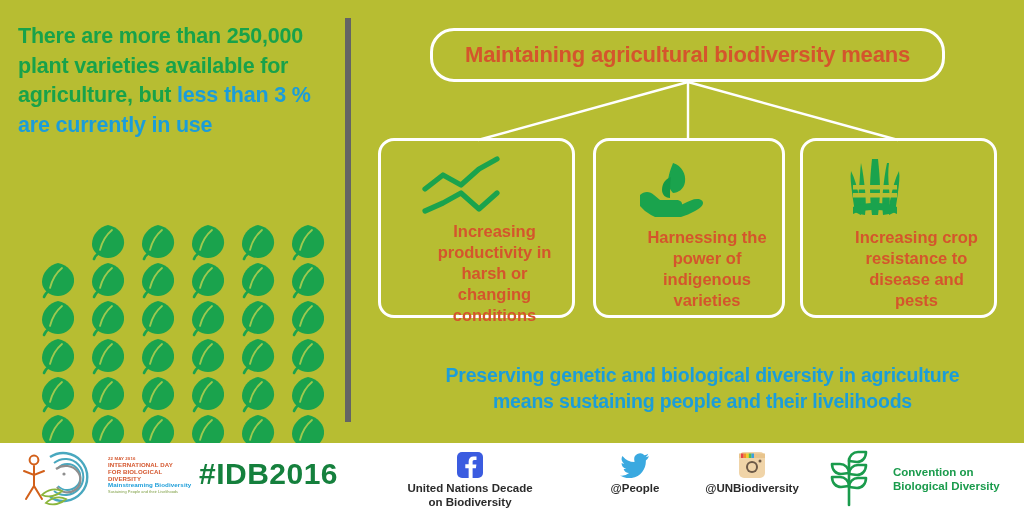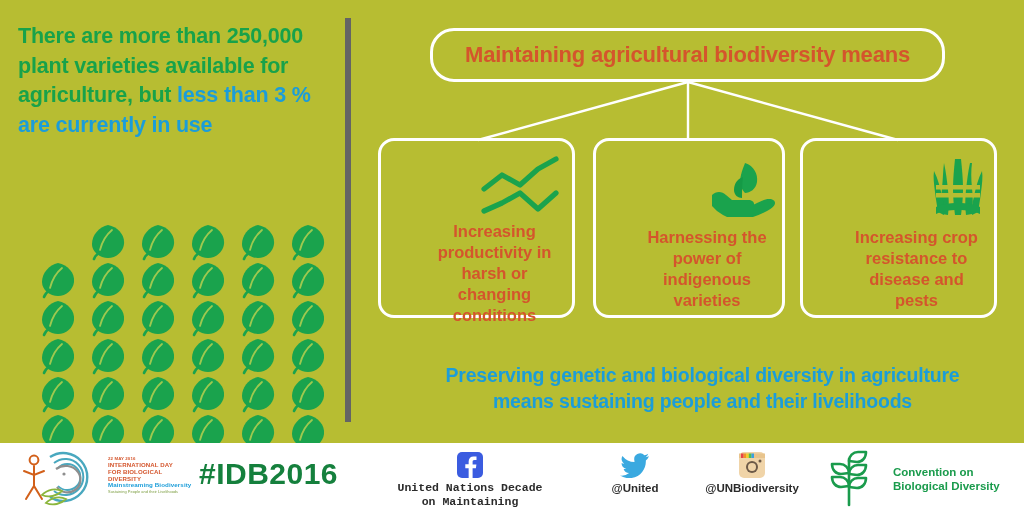--- a/index.html
+++ b/index.html
@@ -52,21 +52,21 @@
   }
 
   
   .connectors{position:absolute;left:370px;top:80px;width:650px;height:62px;}
 
   
   .card{
     position:absolute;top:138px;
     border:3px solid #ffffff;border-radius:16px;
     box-sizing:border-box;
-    display:flex;flex-direction:column;align-items:flex-end;
+    display:flex;flex-direction:column;align-items:flex-start;
     padding-top:14px;
     padding-left:36px;
   }
   .card1{left:378px;width:197px;height:180px;}
   .card2{left:593px;width:192px;height:180px;}
   .card3{left:800px;width:197px;height:180px;}
   .card .cardicon{height:62px;display:flex;align-items:center;justify-content:center;}
   .card .cardtext{
     color:#d4552c;font-size:16.5px;font-weight:bold;line-height:1.28;
     text-align:center;padding:0 10px;margin-top:6px;
@@ -102,21 +102,21 @@
   .hashtag{
     left:186px;top:14px;width:165px;text-align:center;
     color:#15803d;font-size:30px;font-weight:bold;letter-spacing:.5px;
   }
 
   .social{display:flex;flex-direction:column;align-items:center;}
   .social .lbl{
     color:#2b2b2b;font-size:11.5px;font-weight:bold;text-align:center;
     line-height:1.22;margin-top:3px;
   }
-  .fb{left:370px;top:9px;width:200px;font-family:Liberation Mono, monospace;}
+  .fb{left:370px;top:9px;width:200px;}
   .tw{left:560px;top:9px;width:150px;}
   .ig{left:672px;top:9px;width:160px;}
 
   .cbdlogo{left:815px;top:6px;width:200px;height:58px;}
   .cbdlogo .cbdtext{
     position:absolute;left:78px;top:16px;
     color:#1a9b4c;font-size:11.5px;font-weight:bold;line-height:1.25;
   }
 </style>
 </head>
@@ -461,30 +461,30 @@
 
     <div class="fitem hashtag">#IDB2016</div>
 
     <div class="fitem fb social">
       <svg width="26" height="26" viewBox="0 0 26 26">
         <rect x="0" y="0" width="26" height="26" rx="5" fill="#3b5ce0"></rect>
         <path d="M15.6 26V16.2h3.3l.5-3.8h-3.8V9.9c0-1.1.3-1.9 1.9-1.9h2V4.6c-.35-.05-1.55-.15-2.95-.15-2.9 0-4.9 1.8-4.9 5.05v2.85H8.3v3.8h3.35V26z" fill="#ffffff"></path>
       </svg>
       <div class="lbl">
         <div>United Nations Decade</div>
-        <div>on Maintaining</div>
+        <div>on Biodiversity</div>
       </div>
     </div>
 
     <div class="fitem tw social">
       <svg width="30" height="26" viewBox="0 0 30 26">
         <path d="M29 4.2c-1.05.47-2.2.78-3.4.93a5.9 5.9 0 0 0 2.6-3.27 11.8 11.8 0 0 1-3.75 1.43A5.9 5.9 0 0 0 14.4 8.7c0 .47.05.92.15 1.35A16.75 16.75 0 0 1 2.4 3.9a5.9 5.9 0 0 0 1.83 7.87 5.85 5.85 0 0 1-2.67-.74v.08a5.9 5.9 0 0 0 4.73 5.78 5.9 5.9 0 0 1-2.66.1 5.9 5.9 0 0 0 5.5 4.1A11.85 11.85 0 0 1 0 23.53a16.7 16.7 0 0 0 9.05 2.65c10.86 0 16.8-9 16.8-16.8l-.02-.77A12 12 0 0 0 29 4.2z" fill="#3aa9e0"></path>
       </svg>
       <div class="lbl">
-        <div>@United</div>
+        <div>@People</div>
       </div>
     </div>
 
     <div class="fitem ig social">
       <svg width="26" height="26" viewBox="0 0 26 26">
         <rect x="0" y="0" width="26" height="26" rx="5" fill="#f0d4a8"></rect>
         <rect x="0" y="1.5" width="26" height="4.5" fill="#e8c48c"></rect>
         <rect x="2" y="1.5" width="2.6" height="4.5" fill="#e8424a"></rect>
         <rect x="4.6" y="1.5" width="2.6" height="4.5" fill="#f0902a"></rect>
         <rect x="7.2" y="1.5" width="2.6" height="4.5" fill="#f2d02a"></rect>

